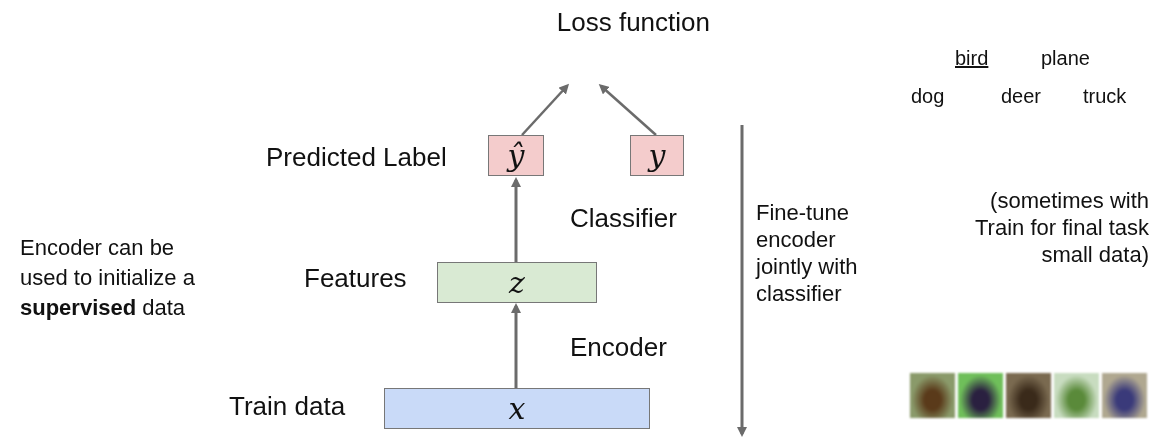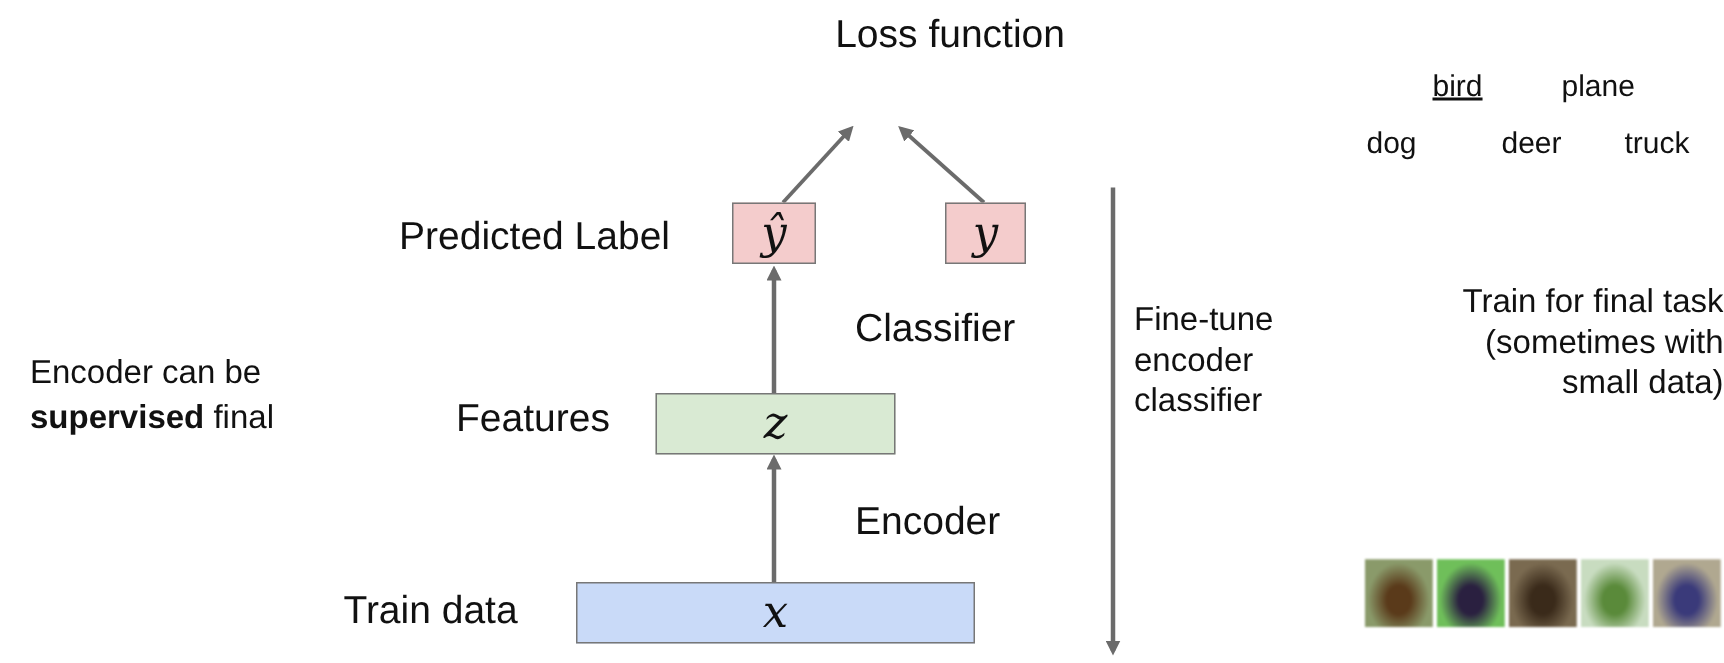--- a/index.html
+++ b/index.html
@@ -58,32 +58,34 @@
 
 <div class="txt t26" style="left:570px; top:332px;">Encoder</div>
 
 <div class="txt t26" style="left:229px; top:391px;">Train data</div>
 <div class="box blue" style="left:384px; top:388px; width:266px; height:41px;">
   <span>x</span>
 </div>
 
 <div class="txt t22" style="left:20px; top:233px; line-height:30px;">
   <div>Encoder can be</div>
-  <div><span class="bold">supervised</span><span> final</span></div>
+  <div>used to initialize a</div>
+  <div><span class="bold">supervised</span><span> data</span></div>
 </div>
 
 <div class="txt t22" style="left:756px; top:199px; line-height:27px;">
   <div>Fine-tune</div>
   <div>encoder</div>
+  <div>jointly with</div>
   <div>classifier</div>
 </div>
 
 <div class="txt t22 center" style="left:900px; top:187px; width:249px; line-height:27px;">
+  <div>(sometimes with</div>
   <div>Train for final task</div>
-  <div>(sometimes with</div>
   <div>small data)</div>
 </div>
 
 <div class="txt t20" style="left:955px; top:47px;text-decoration:underline;">bird</div>
 <div class="txt t20" style="left:1041px; top:47px;">plane</div>
 <div class="txt t20" style="left:911px; top:85px;">dog</div>
 <div class="txt t20" style="left:1001px; top:85px;">deer</div>
 <div class="txt t20" style="left:1083px; top:85px;">truck</div>
 
 <div class="thumbs">

